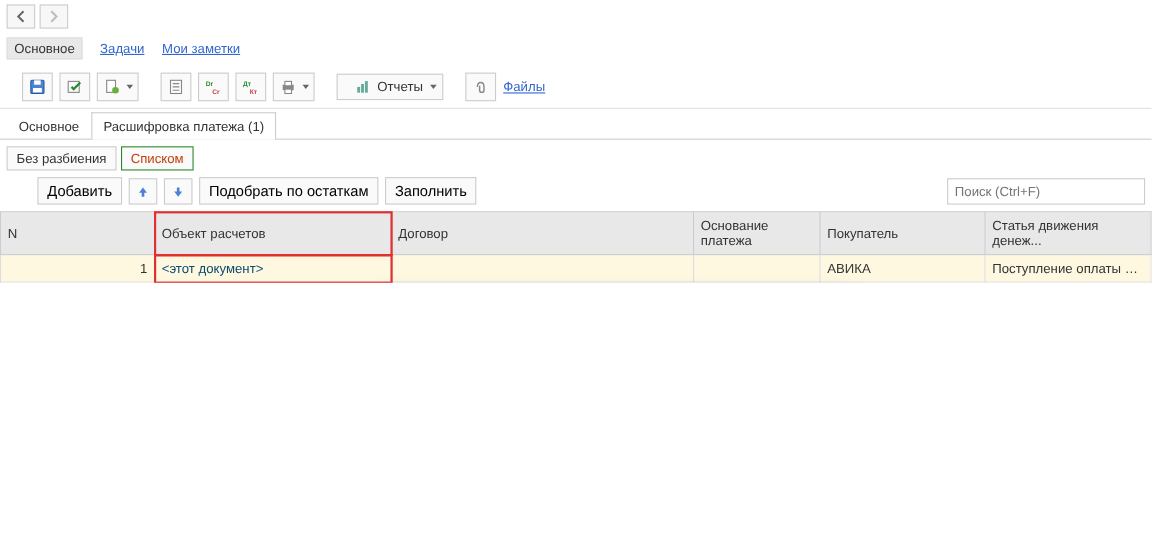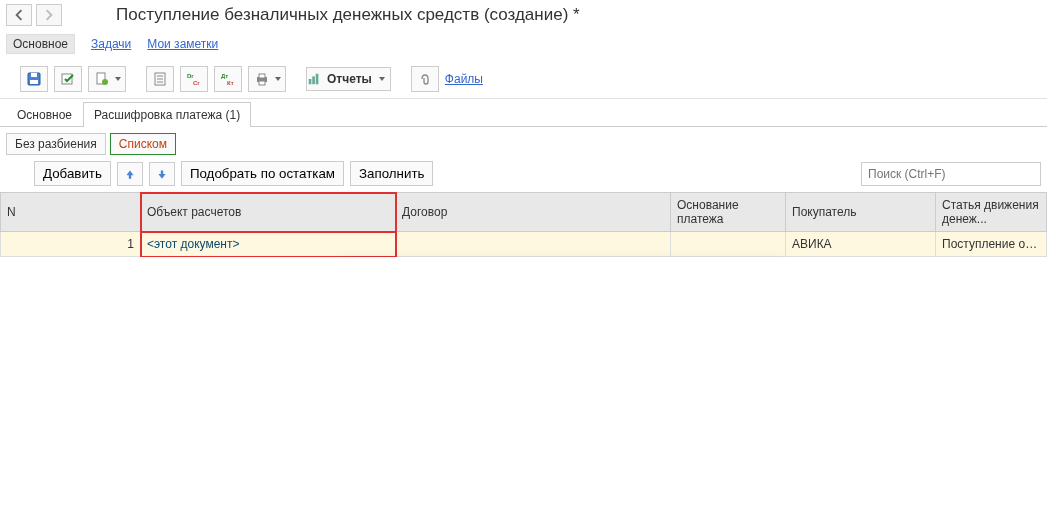--- a/index.html
+++ b/index.html
@@ -10,41 +10,41 @@
   .page-title { font-size: 17px; color: #333; margin-left: 50px; }
   .links-row { display: flex; gap: 16px; padding: 4px 6px 6px; align-items: center; }
   .link-item { color: #3366cc; text-decoration: underline; cursor: pointer; }
   .link-item.active { color: #333; text-decoration: none; background: #e8e8e8; padding: 2px 6px; border: 1px solid #ddd; }
   .toolbar { display: flex; align-items: center; gap: 6px; padding: 6px; border-bottom: 1px solid #e0e0e0; }
   .btn-primary { background: #ffde3b; border: 1px solid #d4b800; padding: 5px 10px; font-weight: bold; cursor: pointer; font-size: 12px; }
   .tb-btn { width: 28px; height: 26px; border: 1px solid #ccc; background: #fafafa; display: flex; align-items: center; justify-content: center; cursor: pointer; position: relative; }
   .tb-btn.with-drop { width: 38px; padding-right: 10px; }
   .tb-btn.with-drop::after { content: ''; position: absolute; right: 4px; top: 50%; transform: translateY(-50%); border-left: 3px solid transparent; border-right: 3px solid transparent; border-top: 4px solid #666; }
   .tb-btn svg { width: 16px; height: 16px; }
-  .reports-btn { border: 1px solid #ccc; background: #fafafa; padding: 4px 0; display: flex; align-items: flex-end; gap: 6px; cursor: pointer; position: relative; padding-right: 18px; font-weight: bold; }
+  .reports-btn { border: 1px solid #ccc; background: #fafafa; padding: 4px 16px; display: flex; align-items: flex-end; gap: 6px; cursor: pointer; position: relative; padding-right: 18px; }
   .reports-btn::after { content: ''; position: absolute; right: 5px; top: 50%; transform: translateY(-50%); border-left: 3px solid transparent; border-right: 3px solid transparent; border-top: 4px solid #666; }
   .sep { width: 8px; }
   .sub-tabs { display: flex; border-bottom: 1px solid #ccc; padding: 0 6px; margin-top: 2px; }
   .sub-tab { padding: 5px 10px; border: 1px solid transparent; border-bottom: none; cursor: pointer; position: relative; top: 1px; }
   .sub-tab.active { border-color: #ccc; background: #fff; }
   .mode-row { display: flex; gap: 4px; padding: 6px; align-items: center; }
   .mode-btn { border: 1px solid #ccc; padding: 3px 8px; cursor: pointer; background: #fafafa; }
   .mode-btn.active { color: #c2410c; border-color: #2a8a2a; }
   .action-row { display: flex; gap: 6px; padding: 0 6px 6px; align-items: center; margin-left: 28px; }
   .action-btn { border: 1px solid #ccc; background: #fafafa; padding: 4px 8px; cursor: pointer; }
   .arrow-btn { width: 26px; height: 24px; border: 1px solid #ccc; background: #fafafa; display: flex; align-items: center; justify-content: center; cursor: pointer; }
   .arrow-btn svg { width: 12px; height: 12px; }
   .search-wrap { margin-left: auto; }
   .search-input { border: 1px solid #ccc; padding: 4px 6px; width: 180px; font-size: 12px; }
   table.data { width: 100%; border-collapse: collapse; table-layout: fixed; }
   table.data th { background: #e8e8e8; border: 1px solid #ccc; padding: 5px 6px; text-align: left; font-weight: normal; font-size: 12px; }
   table.data td { border: 1px solid #ddd; padding: 5px 6px; background: #fff8e1; font-size: 12px; overflow: hidden; text-overflow: ellipsis; white-space: nowrap; }
   .placeholder-txt { color: #0c4a6e; }
   .col-n { width: 140px; text-align: right; }
-  .col-obj { width: 255px; }
+  .col-obj { width: 215px; }
   .col-dog { width: 275px; }
   .col-osn { width: 115px; }
   .col-pok { width: 150px; }
   .hl-red { outline: 2px solid #e03030; outline-offset: -1px; }
   .footer-area { position: absolute; left: 0; right: 0; top: 468px; }
   .scroll-track { height: 14px; background: #f0f0f0; border: 1px solid #ddd; position: relative; margin: 0 6px; }
   .scroll-thumb { position: absolute; left: 14px; top: 2px; height: 8px; width: 230px; background: #bbb; border-radius: 4px; }
   .footer-link { color: #3366cc; text-decoration: underline; margin: 6px; display: inline-block; cursor: pointer; padding: 2px; }
   .footer-link-box { border: 2px solid #e03030; display: inline-block; margin: 4px 6px; }
   .popup { position: absolute; left: 343px; top: 263px; width: 438px; border: 1px solid #999; background: #fff; box-shadow: 0 4px 16px rgba(0,0,0,0.25); }
@@ -69,21 +69,20 @@
   <div class="nav-btn">
     <svg viewBox="0 0 10 10">
         <path d="M7 1 L3 5 L7 9" stroke="#666" fill="none" stroke-width="1.5"></path>
       </svg>
   </div>
   <div class="nav-btn">
     <svg viewBox="0 0 10 10">
         <path d="M3 1 L7 5 L3 9" stroke="#bbb" fill="none" stroke-width="1.5"></path>
       </svg>
   </div>
-  <div class="page-title">Поступление безналичных денежных средств (создание) *</div>
 </div>
 
 <div class="links-row">
   <span class="link-item active">Основное</span>
   <span class="link-item">Задачи</span>
   <span class="link-item">Мои заметки</span>
 </div>
 
 <div class="toolbar">
   <div class="sep"></div>

